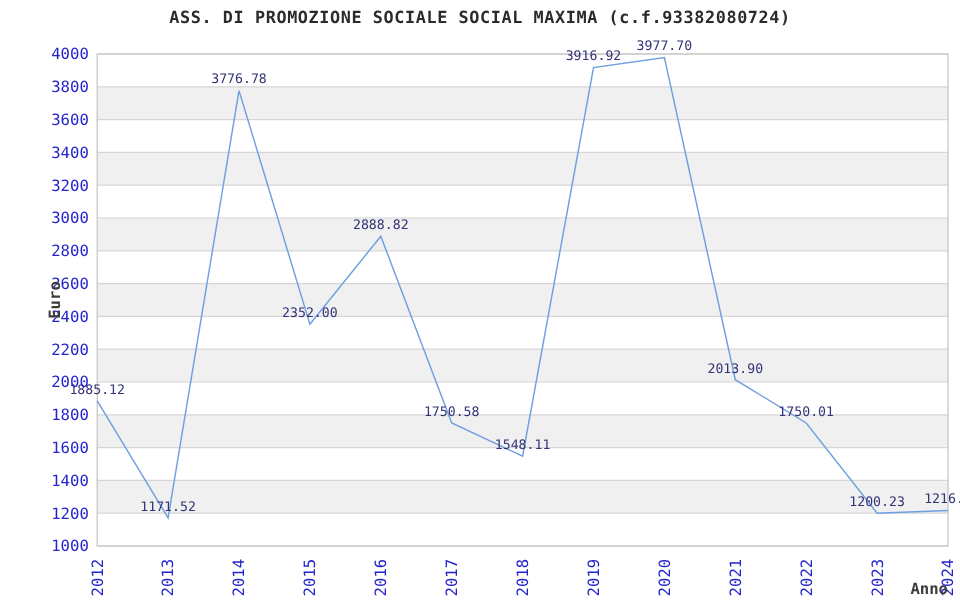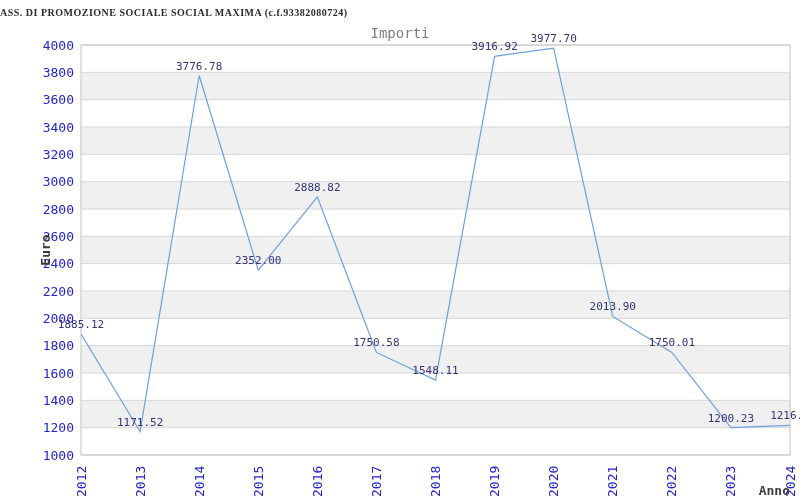--- a/index.html
+++ b/index.html
@@ -6,41 +6,39 @@
   body {
     width: 800px; height: 500px;
     background: #ffffff;
     overflow: hidden;
     position: relative;
     font-family: "DejaVu Sans Mono", monospace;
   }
   #chart-root { position: absolute; inset: 0; width: 800px; height: 500px; }
   .chart-title {
     position: absolute; top: 7px; left: 0; width: 800px;
-    text-align: left;
-    font-size: 10px; font-weight: bold; letter-spacing: 0.5px;
+    text-align: center;
+    font-size: 14px; font-weight: bold; letter-spacing: 0.5px;
     color: #2b2b2b;
     white-space: nowrap;
-    font-family: Liberation Serif, serif;
   }
   .chart-subtitle {
     position: absolute; top: 25px; left: 0; width: 800px;
     text-align: center;
     font-size: 14px;
     color: #7f7f7f;
   }
   svg { position: absolute; top: 0; left: 0; }
   text { font-family: "DejaVu Sans Mono", monospace; }
 </style>
 </head>
 <body>
 
 <div id="chart-root">
   <div class="chart-title">ASS. DI PROMOZIONE SOCIALE SOCIAL MAXIMA (c.f.93382080724)</div>
-  <div class="chart-subtitle">Importi</div>
   <svg id="plot-svg" width="800" height="500" viewBox="0 0 800 500">
       <rect x="81" y="400.3333333333333" width="709" height="27.33333333333337" fill="#f0f0f0"></rect>
       <rect x="81" y="345.6666666666667" width="709" height="27.333333333333314" fill="#f0f0f0"></rect>
       <rect x="81" y="291" width="709" height="27.33333333333337" fill="#f0f0f0"></rect>
       <rect x="81" y="236.33333333333334" width="709" height="27.333333333333286" fill="#f0f0f0"></rect>
       <rect x="81" y="181.66666666666669" width="709" height="27.333333333333314" fill="#f0f0f0"></rect>
       <rect x="81" y="127" width="709" height="27.333333333333314" fill="#f0f0f0"></rect>
       <rect x="81" y="72.33333333333331" width="709" height="27.33333333333337" fill="#f0f0f0"></rect>
       <line x1="81" y1="455" x2="790" y2="455" stroke="#d6d6d6" stroke-width="1"></line>
       <line x1="81" y1="427.6666666666667" x2="790" y2="427.6666666666667" stroke="#d6d6d6" stroke-width="1"></line>

